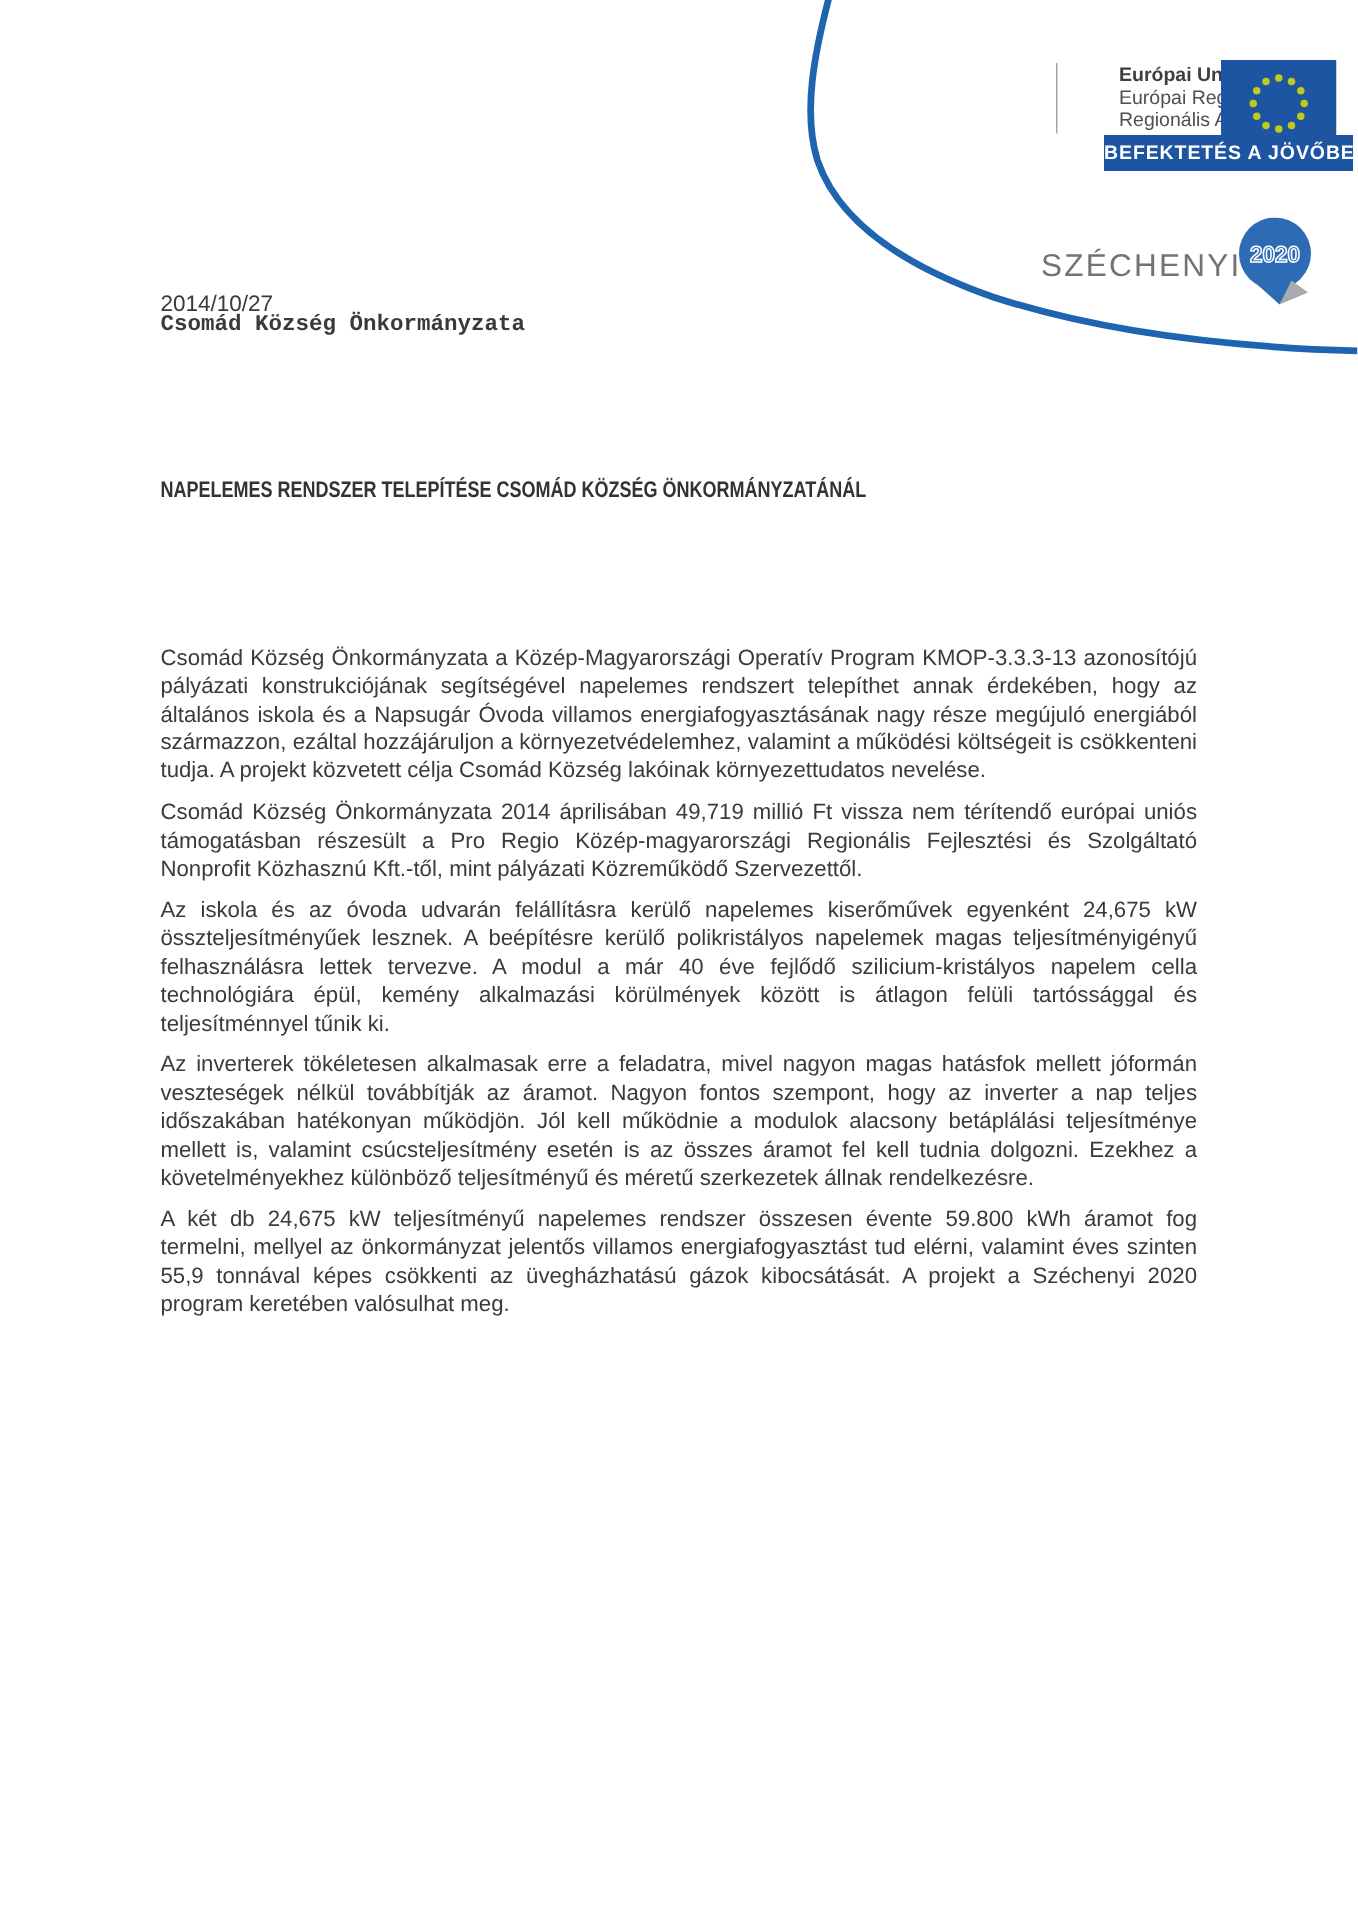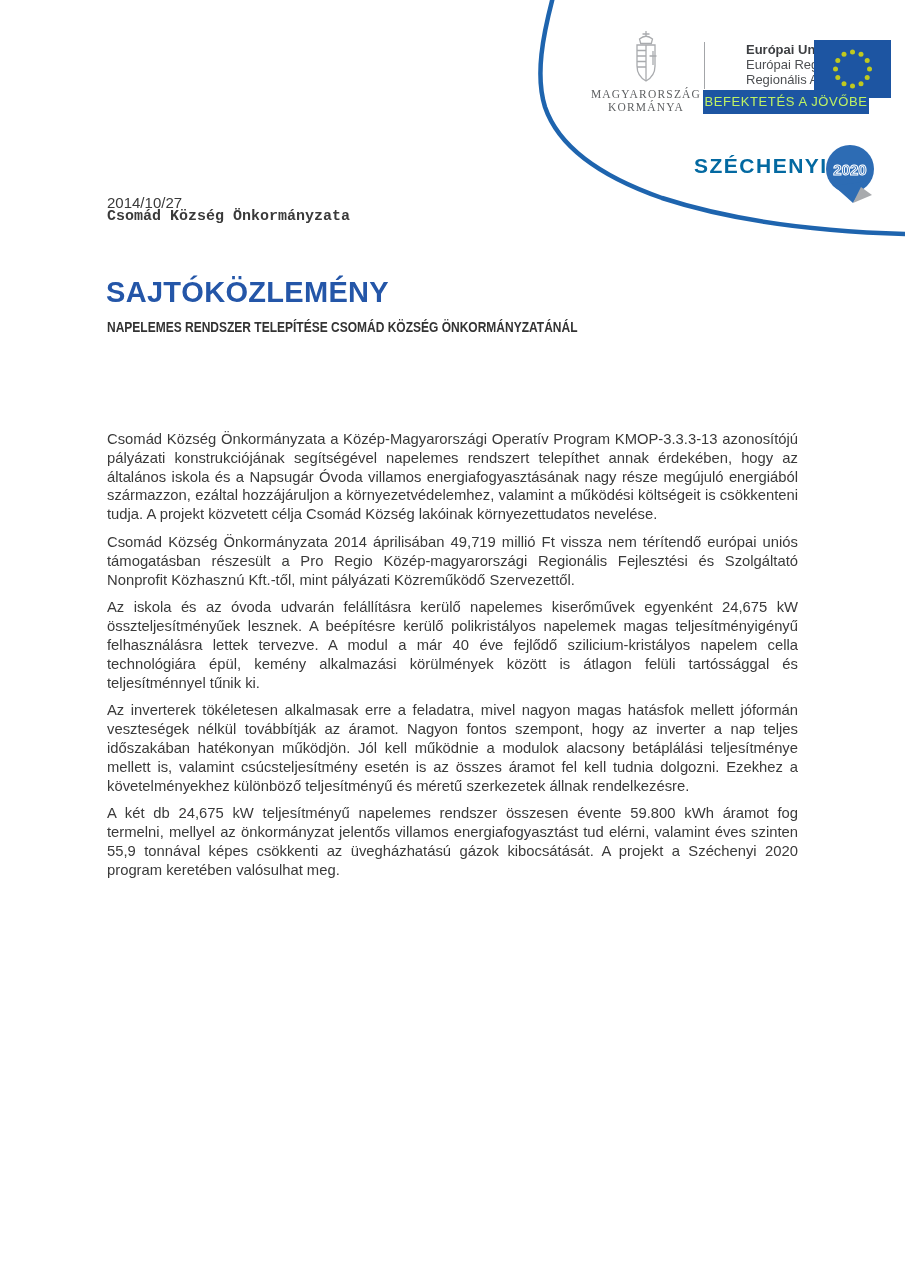--- a/index.html
+++ b/index.html
@@ -26,33 +26,33 @@
     color: #5f6163;
   }
 
   .eu-divider { position: absolute; left: 704px; top: 42px; width: 1px; height: 47px; background: #a3a5a8; }
   .eu-text { position: absolute; left: 713px; top: 42px; font-size: 13px; line-height: 15px; color: #4d4f52; margin-left: 33px; }
   .eu-text .bold-line { font-weight: bold; color: #3c3e41; }
 
   .eu-flag { position: absolute; left: 814px; top: 40px; }
 
   .banner {
-    position: absolute; left: 703px; top: 90px;
+    position: absolute; left: 736px; top: 90px;
     width: 166px; height: 24px;
     background: #1d55a2;
-    color: #bef264; font-weight: normal; font-size: 13px;
+    color: #ffffff; font-weight: bold; font-size: 13px;
     letter-spacing: 0.6px; text-align: center; line-height: 24px;
     white-space: nowrap;
   }
 
   .szechenyi-wrap { position: absolute; left: 694px; top: 150px; }
   .szechenyi-text {
     display: inline-block;
-    font-size: 21px; font-weight: bold; letter-spacing: 1.5px;
-    color: #0369a1; vertical-align: top; margin-top: 4px;
+    font-size: 21px; font-weight: normal; letter-spacing: 1.5px;
+    color: #737373; vertical-align: top; margin-top: 16px;
   }
   .pin-svg { position: absolute; left: 823px; top: 145px; }
 
   
   .doc-meta-date { position: absolute; left: 107px; top: 194px; font-size: 15px; text-align: center; }
   .doc-org { position: absolute; left: 107px; top: 208px; font-size: 15px; font-weight: bold; font-family: Liberation Mono, monospace; }
 
   .doc-title {
     position: absolute; left: 106px; top: 276px;
     font-size: 29px; font-weight: bold; color: #2456a8; letter-spacing: 0.3px;
@@ -80,36 +80,20 @@
 </style>
 </head>
 <body>
 
 <div class="page">
 
   <svg class="arc-svg" viewBox="0 0 905 250" xmlns="http://www.w3.org/2000/svg" aria-hidden="true">
     <path d="M 553 -3 C 543 35 535 75 545 107 C 559 148 602 177 662 198 C 742 224 832 232 907 234" fill="none" stroke="#1e64ae" stroke-width="4.5" stroke-linecap="round"></path>
   </svg>
 
-  <div class="gov-block">
-    <svg class="gov-crest" width="30" height="54" viewBox="0 0 30 54" xmlns="http://www.w3.org/2000/svg" aria-hidden="true">
-      <g stroke="#a9abae" fill="none" stroke-width="1.3">
-        <path d="M15 1 v6 M11.5 4 h7"></path>
-        <path d="M8.5 9 q6.5 -5.5 13 0 l-1.2 4.5 h-10.6 Z"></path>
-        <path d="M6 15 h18 v21 q0 10 -9 15 q-9 -5 -9 -15 Z"></path>
-        <path d="M15 15 v36"></path>
-        <path d="M6 20.5 h9 M6 26 h9 M6 31.5 h9 M6 37 h9"></path>
-        <path d="M22 21 v14 M18.5 26 h7"></path>
-      </g>
-    </svg>
-    <div class="gov-label">
-      <div>MAGYARORSZÁG</div>
-      <div>KORMÁNYA</div>
-    </div>
-  </div>
 
   <div class="eu-divider"></div>
   <div class="eu-text">
     <div class="bold-line">Európai Unió</div>
     <div>Európai Regionális</div>
     <div>Regionális Alap</div>
   </div>
 
   <svg class="eu-flag" width="77" height="58" viewBox="0 0 77 58" xmlns="http://www.w3.org/2000/svg" aria-hidden="true">
     <rect x="0" y="0" width="77" height="58" fill="#1d55a2"></rect>
@@ -137,21 +121,20 @@
   <svg class="pin-svg" width="60" height="62" viewBox="0 0 60 62" xmlns="http://www.w3.org/2000/svg" aria-hidden="true">
     <circle cx="27" cy="24" r="24" fill="#2d6cb4"></circle>
     <polygon points="11,41 30,58 44,36" fill="#2d6cb4"></polygon>
     <polygon points="30,58 49,50 38,42" fill="#a8aaad"></polygon>
     <text x="27" y="29.5" text-anchor="middle" font-family="Liberation Sans, sans-serif" font-size="15" font-weight="bold" fill="none" stroke="#ffffff" stroke-width="1">2020</text>
   </svg>
 
   <div class="doc-meta-date">2014/10/27</div>
   <div class="doc-org">Csomád Község Önkormányzata</div>
 
-  <h1 class="doc-title" style="margin:0">SAJTÓKÖZLEMÉNY</h1>
   <div class="doc-subtitle">NAPELEMES RENDSZER TELEPÍTÉSE CSOMÁD KÖZSÉG ÖNKORMÁNYZATÁNÁL</div>
 
   <div class="doc-body">
     <p>Csomád Község Önkormányzata a Közép-Magyarországi Operatív Program KMOP-3.3.3-13 azonosítójú pályázati konstrukciójának segítségével napelemes rendszert telepíthet annak érdekében, hogy az általános iskola és a Napsugár Óvoda villamos energiafogyasztásának nagy része megújuló energiából származzon, ezáltal hozzájáruljon a környezetvédelemhez, valamint a működési költségeit is csökkenteni tudja. A projekt közvetett célja Csomád Község lakóinak környezettudatos nevelése.</p>
     <p>Csomád Község Önkormányzata 2014 áprilisában 49,719 millió Ft vissza nem térítendő európai uniós támogatásban részesült a Pro Regio Közép-magyarországi Regionális Fejlesztési és Szolgáltató Nonprofit Közhasznú Kft.-től, mint pályázati Közreműködő Szervezettől.</p>
     <p>Az iskola és az óvoda udvarán felállításra kerülő napelemes kiserőművek egyenként 24,675 kW összteljesítményűek lesznek. A beépítésre kerülő polikristályos napelemek magas teljesítményigényű felhasználásra lettek tervezve. A modul a már 40 éve fejlődő szilicium-kristályos napelem cella technológiára épül, kemény alkalmazási körülmények között is átlagon felüli tartóssággal és teljesítménnyel tűnik ki.</p>
     <p>Az inverterek tökéletesen alkalmasak erre a feladatra, mivel nagyon magas hatásfok mellett jóformán veszteségek nélkül továbbítják az áramot. Nagyon fontos szempont, hogy az inverter a nap teljes időszakában hatékonyan működjön. Jól kell működnie a modulok alacsony betáplálási teljesítménye mellett is, valamint csúcsteljesítmény esetén is az összes áramot fel kell tudnia dolgozni. Ezekhez a követelményekhez különböző teljesítményű és méretű szerkezetek állnak rendelkezésre.</p>
     <p>A két db 24,675 kW teljesítményű napelemes rendszer összesen évente 59.800 kWh áramot fog termelni, mellyel az önkormányzat jelentős villamos energiafogyasztást tud elérni, valamint éves szinten 55,9 tonnával képes csökkenti az üvegházhatású gázok kibocsátását. A projekt a Széchenyi 2020 program keretében valósulhat meg.</p>
   </div>
 

